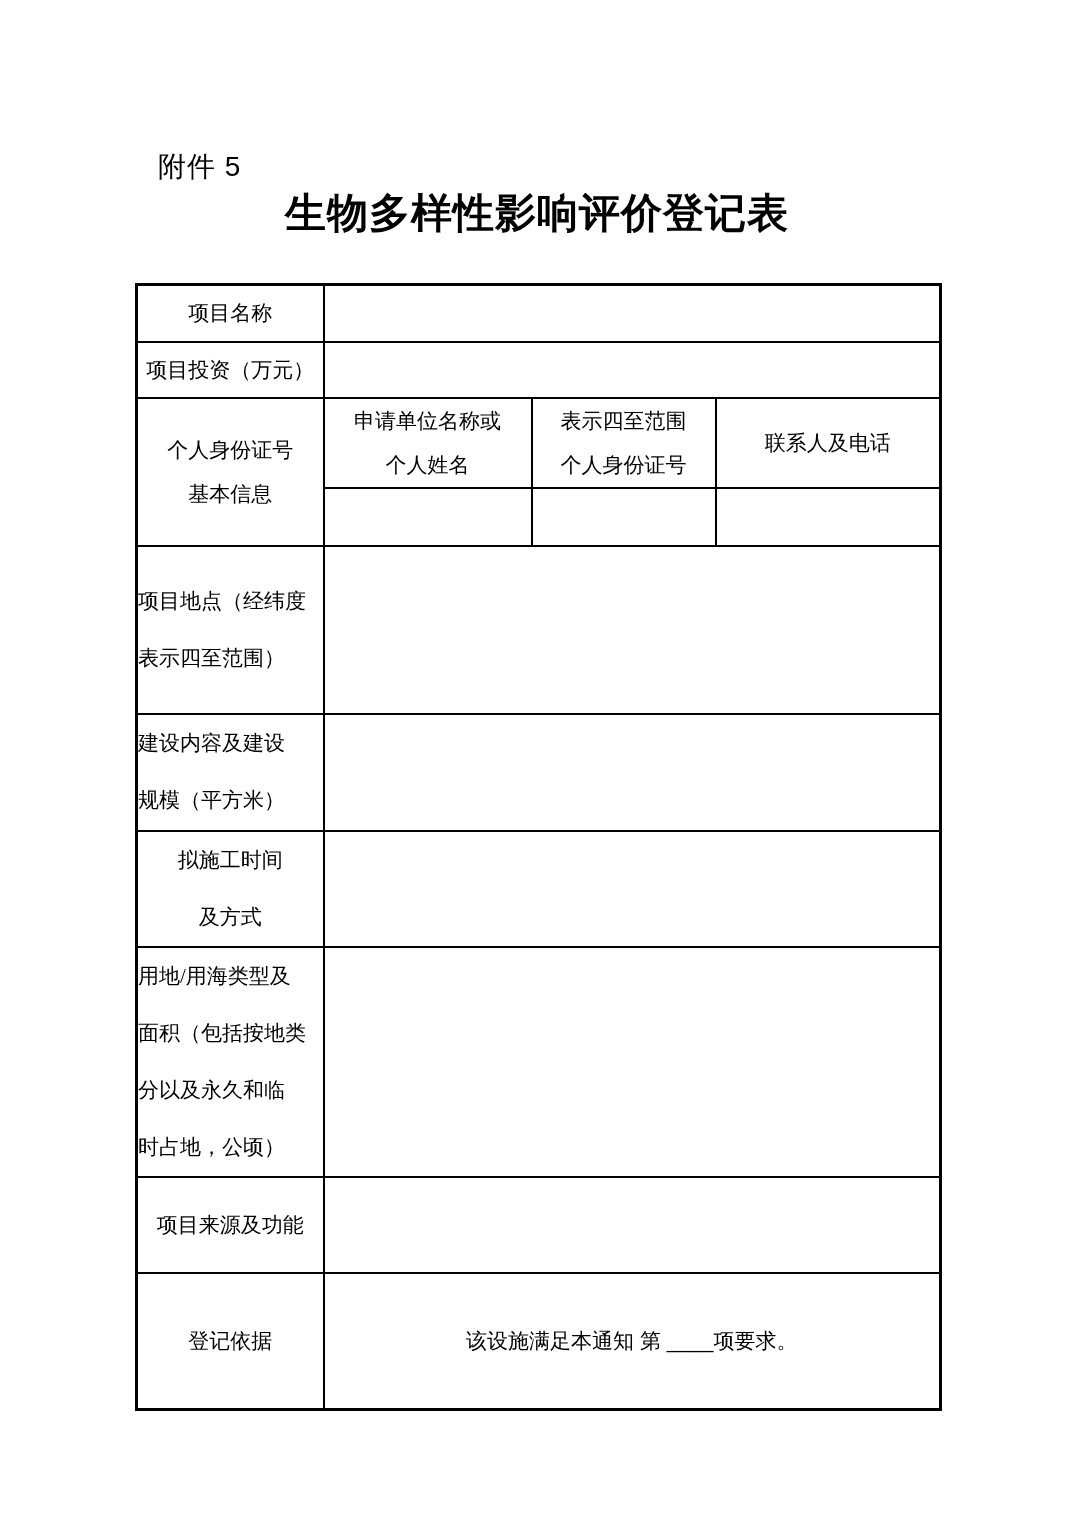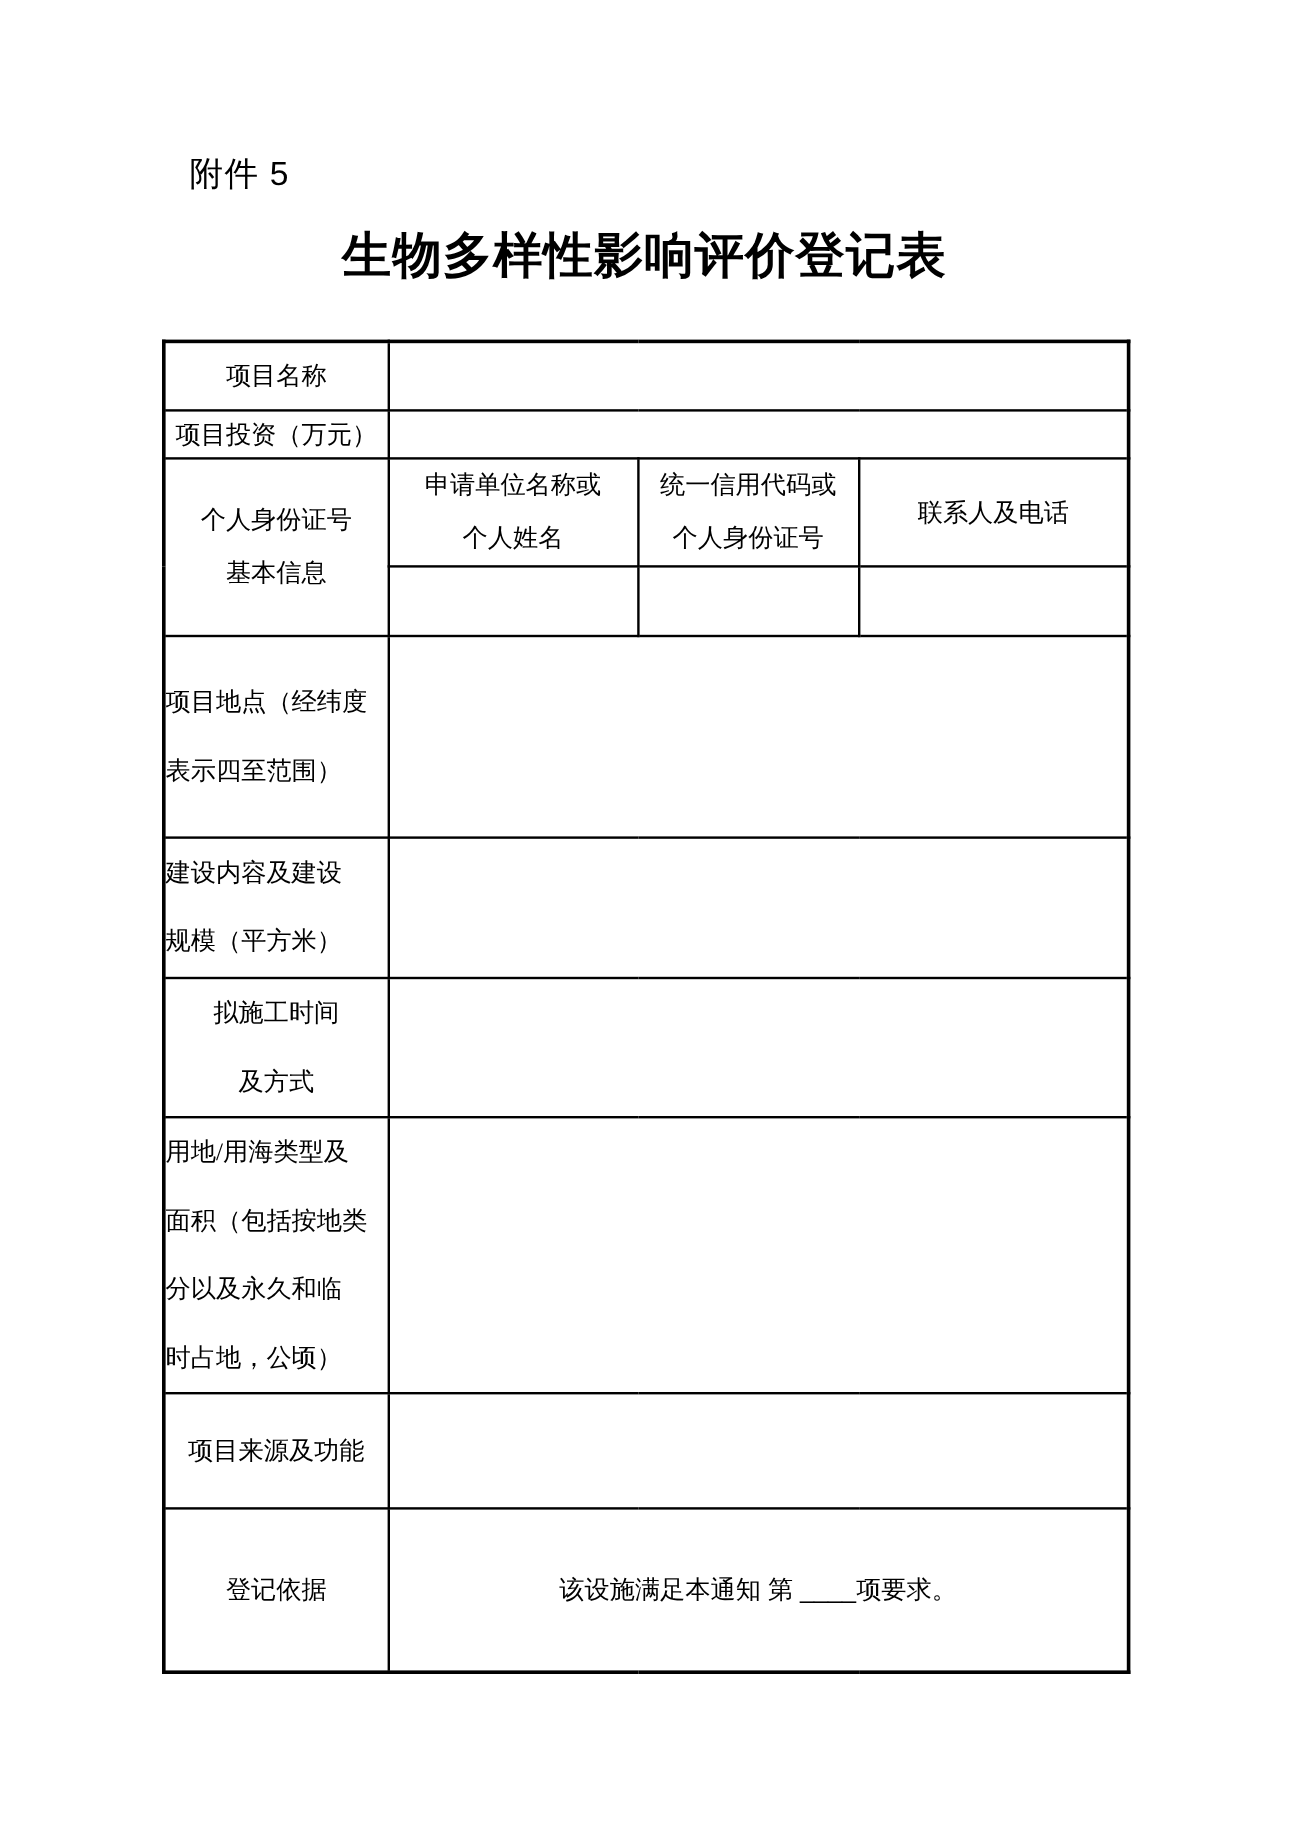--- a/index.html
+++ b/index.html
@@ -14,21 +14,21 @@
   .page {
     position: relative;
     width: 1074px;
     height: 1520px;
     background: #ffffff;
     overflow: hidden;
   }
   .attachment-label {
     position: absolute;
     left: 158px;
-    top: 126px;
+    top: 148px;
     font-size: 28px;
     letter-spacing: 1px;
     white-space: pre;
   }
   .doc-title {
     position: absolute;
     left: 0;
     top: 186px;
     width: 100%;
     text-align: center;
@@ -78,36 +78,36 @@
       <col style="width:184px">
       <col style="width:225px">
     </colgroup>
 
     <tbody>
         <tr style="height:57px">
       <td class="center">项目名称</td>
       <td colspan="3" class="value-cell"></td>
     </tr>
 
-    <tr style="height:40px">
+    <tr style="height:56px">
       <td class="center">项目投资（万元）</td>
       <td colspan="3" class="value-cell"></td>
     </tr>
 
     <tr style="height:76px">
       <td rowspan="2" class="center lh-md">
         <span class="line">个人身份证号</span>
         <span class="line">基本信息</span>
       </td>
       <td class="center lh-md">
         <span class="line">申请单位名称或</span>
         <span class="line">个人姓名</span>
       </td>
       <td class="center lh-md">
-        <span class="line">统一信用代码或</span>
+        <span class="line">表示四至范围</span>
         <span class="line">个人身份证号</span>
       </td>
       <td class="center">联系人及电话</td>
     </tr>
 
     <tr style="height:58px">
       <td class="value-cell"></td>
       <td class="value-cell"></td>
       <td class="value-cell"></td>
     </tr>

